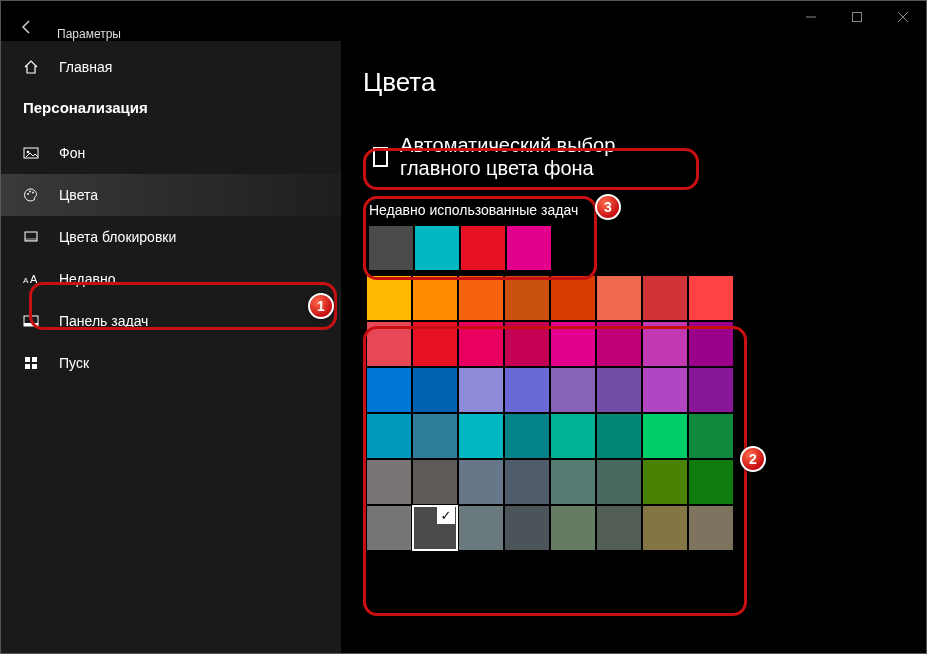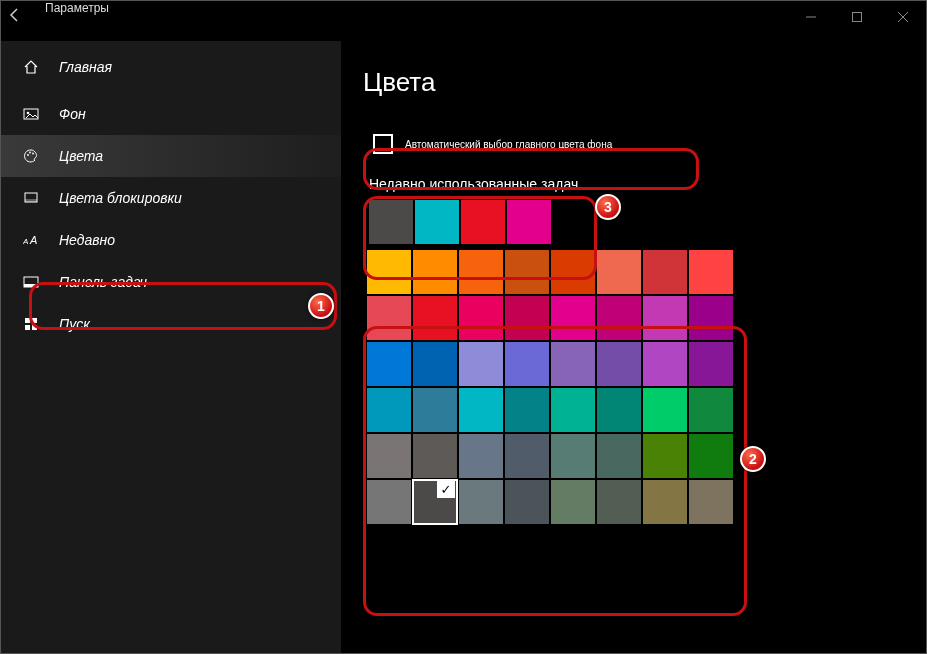--- a/index.html
+++ b/index.html
@@ -9,21 +9,22 @@
   background: #000;
   font-family: "Segoe UI", Arial, sans-serif;
   color: #fff;
   position: relative;
   overflow: hidden;
   border: 1px solid #555;
 }
 .titlebar {
   height: 40px;
   display: flex;
-  align-items: flex-start;
+  align-items: flex-end;
+  padding-left: 12px;
 }
 .back-btn {
   width: 28px; height: 28px;
   display: flex; align-items: center; justify-content: center;
   color: #ccc;
   font-size: 16px;
 }
 .title-text {
   margin-left: 16px;
   font-size: 12px;
@@ -42,21 +43,20 @@
   font-size: 12px;
 }
 .app {
   display: flex;
   height: calc(100% - 40px);
 }
 .sidebar {
   width: 340px;
   background: #1a1a1a;
   padding: 10px 0;
-  font-style: italic;
 }
 .home-row {
   display: flex;
   align-items: center;
   padding: 8px 22px;
   margin-bottom: 10px;
 }
 .home-row .ico { width: 20px; margin-right: 16px; }
 .home-row .lbl { font-size: 14px; }
 .search-box {
@@ -95,21 +95,21 @@
   display: flex;
   align-items: center;
   padding: 8px 10px;
   width: 334px;
 }
 .chk-box {
   width: 20px; height: 20px;
   border: 2px solid #fff;
   margin-right: 12px;
 }
-.chk-label { font-size: 10px; }
+.chk-label { font-size: 20px; }
 .subhead { font-size: 14px; margin-top: 12px; margin-bottom: 8px; }
 .recent-block { padding: 2px 6px; width: 244px; }
 .recent-row { display: flex; }
 .recent-sw { width: 44px; height: 44px; margin-right: 2px; }
 .windows-colors-hdr { font-size: 14px; margin-top: 30px; margin-bottom: 6px; }
 .color-grid-box { padding: 4px; width: 378px; }
 .color-grid {
   display: grid;
   grid-template-columns: repeat(8, 44px);
   grid-auto-rows: 44px;
@@ -190,20 +190,21 @@
     <div class="home-row">
       <span class="ico">
         <svg width="16" height="16" viewBox="0 0 16 16">
             <path d="M2 8 L8 2 L14 8 M4 7 V14 H12 V7" stroke="#fff" fill="none" stroke-width="1.2"></path>
           </svg>
       </span>
       <span class="lbl">Главная</span>
     </div>
 
 
+    <div class="section-title">Персонализация</div>
 
     <div id="nav-items">
         <div class="nav-item">
           <span class="ico">
             <svg width="16" height="16" viewBox="0 0 16 16">
               <rect x="1" y="3" width="14" height="10" stroke="#fff" fill="none"></rect>
               <circle cx="5" cy="7" r="1.3" fill="#fff"></circle>
               <path d="M3 12 L7 8 L10 11 L12 9 L15 12" stroke="#fff" fill="none"></path>
             </svg>
           </span>

